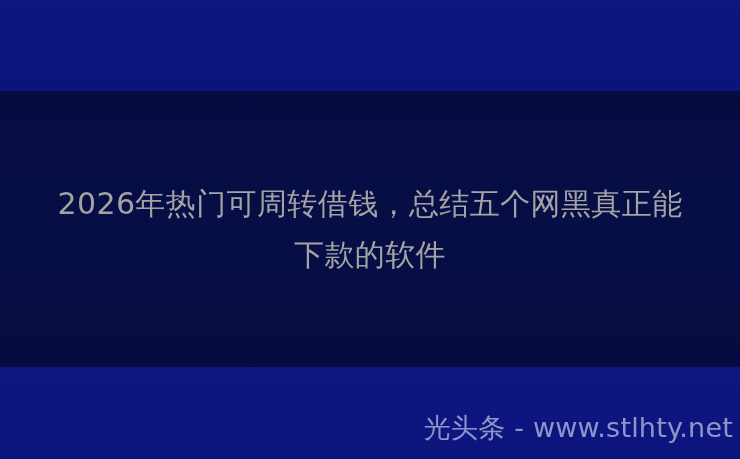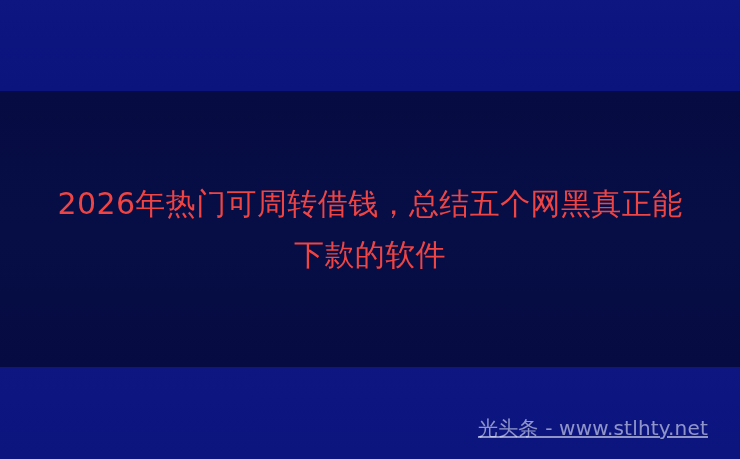--- a/index.html
+++ b/index.html
@@ -53,44 +53,43 @@
     height: 276px;
     display: flex;
     align-items: center;
     justify-content: center;
     box-sizing: border-box;
     padding: 0 28px;
   }
   .title {
     width: 648px;
     margin: 0;
-    color: #ef4444;
+    color: #a3a3a3;
     font-family: "DejaVu Sans", "Liberation Sans", sans-serif;
     font-size: 30px;
     font-weight: 400;
     line-height: 51px;
     letter-spacing: 0.4px;
     text-align: center;
     word-break: break-all;
     text-rendering: optimizeLegibility;
   }
   
   .watermark {
     position: absolute;
-    right: 32px;
+    right: 7px;
     bottom: 16px;
     color: rgba(222, 228, 245, 0.62);
     font-family: "DejaVu Sans", "Liberation Sans", sans-serif;
-    font-size: 20px;
+    font-size: 27px;
     font-weight: 400;
     line-height: 30px;
     letter-spacing: 0.2px;
     white-space: nowrap;
     user-select: none;
-    text-decoration: underline;
   }
 </style>
 </head>
 <body>
 
 <div class="card">
 
   <div class="band-top"></div>
 
   <div class="band-middle"></div>

